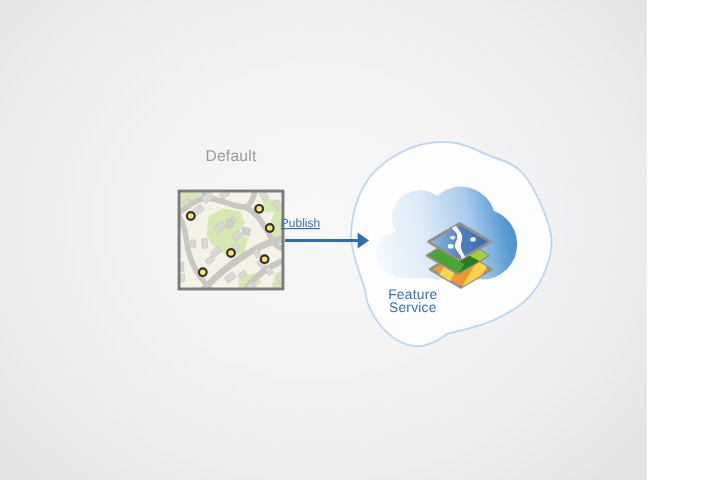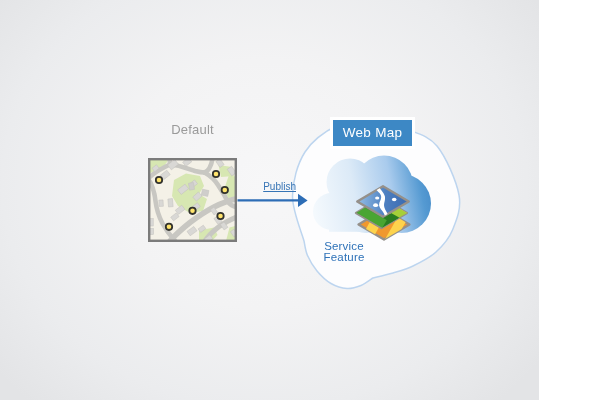--- a/index.html
+++ b/index.html
@@ -3,21 +3,21 @@
 <meta charset="utf-8">
 <title>Publish Feature Service Diagram</title>
 <style>
   html,body{margin:0;padding:0;}
   body{width:600px;height:400px;overflow:hidden;font-family:"Liberation Sans",sans-serif;}
   .stage{position:relative;width:539px;height:400px;
     background:radial-gradient(ellipse 64% 74% at 49% 46%, #f7f7f8 0%, #f3f3f4 42%, #ebecee 76%, #e3e4e6 100%);}
   .stage svg{position:absolute;left:0;top:0;}
   .label{position:absolute;white-space:nowrap;}
   #default-label{left:147px;top:122px;width:91px;text-align:center;font-size:13px;color:#9a9a9a;letter-spacing:0.2px;}
-  #publish-label{left:234px;top:181px;width:62px;text-align:right;font-size:10px;color:#3674b5;text-decoration:underline;}
+  #publish-label{left:234px;top:181px;width:62px;text-align:left;font-size:10px;color:#3674b5;text-decoration:underline;}
   #webmap-box{left:330px;top:116.5px;width:85px;height:32px;background:#3d88c5;border:3px solid #fff;
      box-sizing:border-box;display:flex;align-items:center;justify-content:center;}
   #webmap-box span{color:#ffffff;font-size:13.5px;letter-spacing:0.3px;}
   #feature-label{left:294px;top:240.5px;width:100px;text-align:center;font-size:11.5px;color:#2e72b8;line-height:11.5px;letter-spacing:0.2px;}
 </style>
 </head>
 <body>
 
 <div class="stage">
 
@@ -159,21 +159,18 @@
   </g>
 
   <g>
     <line x1="237.5" y1="200.4" x2="299" y2="200.4" stroke="#2d6db6" stroke-width="2.4"></line>
     <polygon points="298,193.8 307.6,200.4 298,207" fill="#2d6db6"></polygon>
   </g>
 </svg>
 
 <div class="label" id="default-label">Default</div>
 <div class="label" id="publish-label">Publish</div>
-<div class="label" id="webmap-box">
-  <span>Web Map</span>
-</div>
 <div class="label" id="feature-label">
+  <div>Feature</div>
   <div>Service</div>
-  <div>Feature</div>
 </div>
 
 </div>
 
 </body></html>

